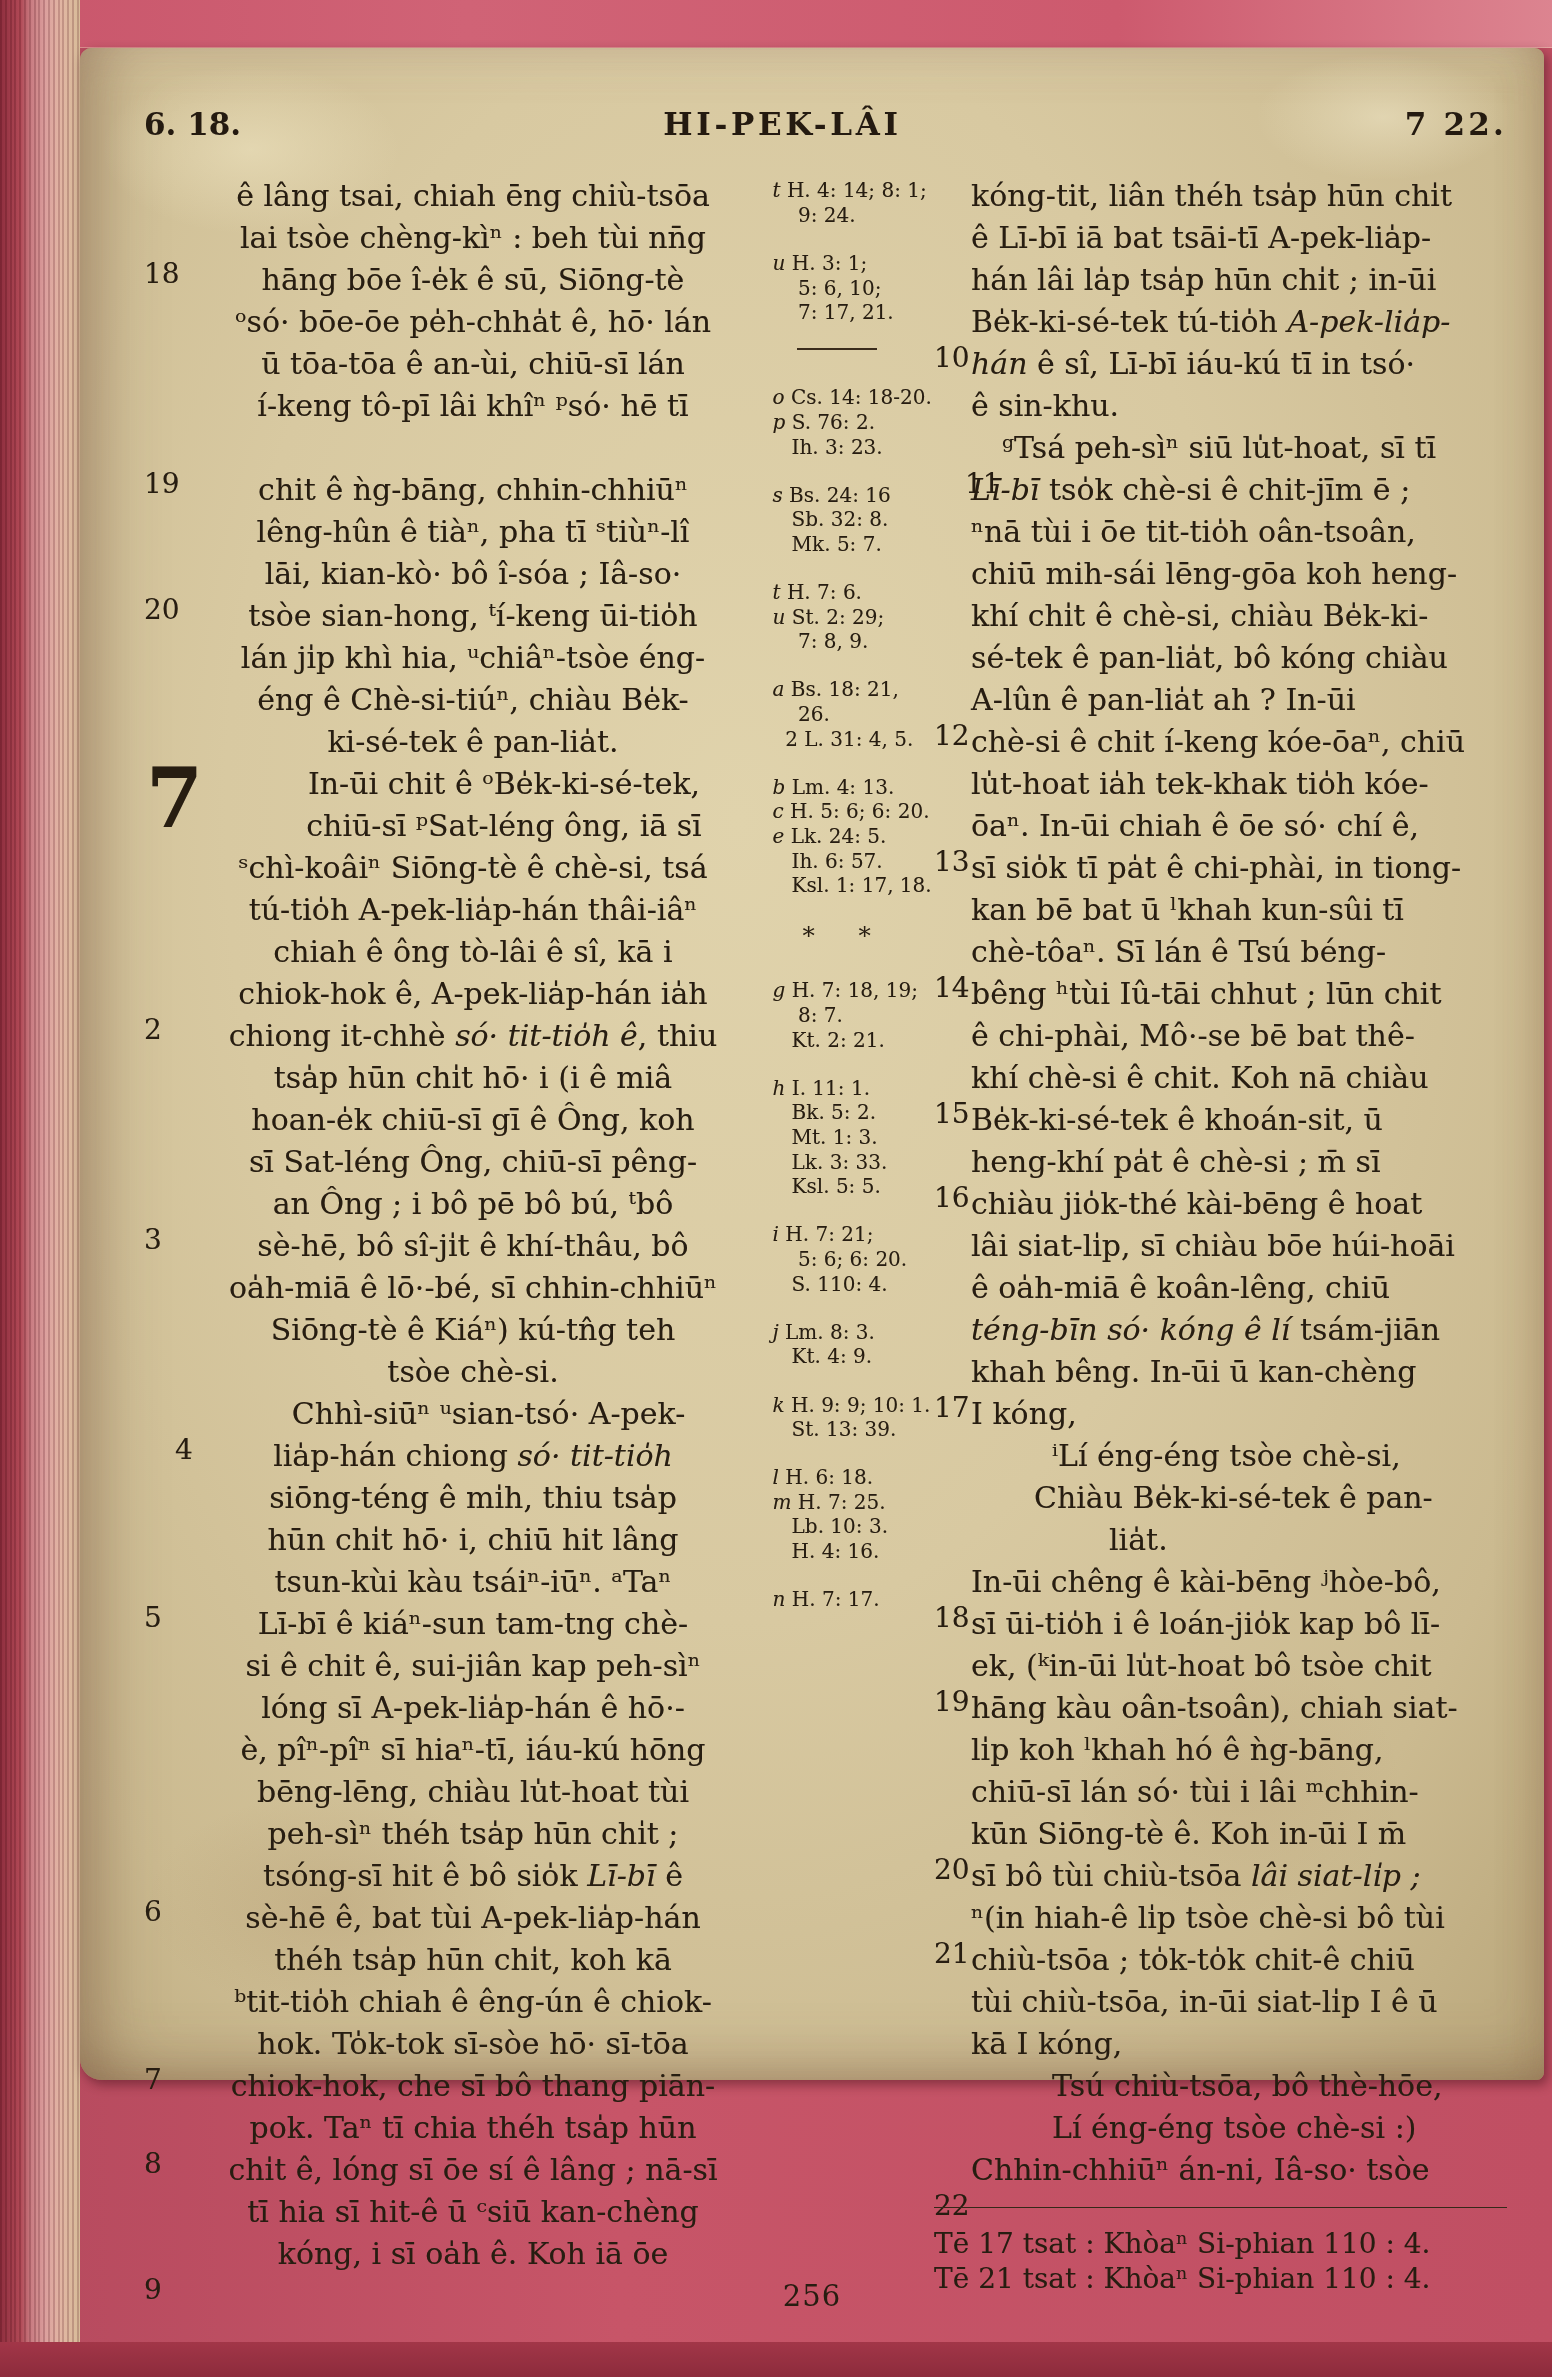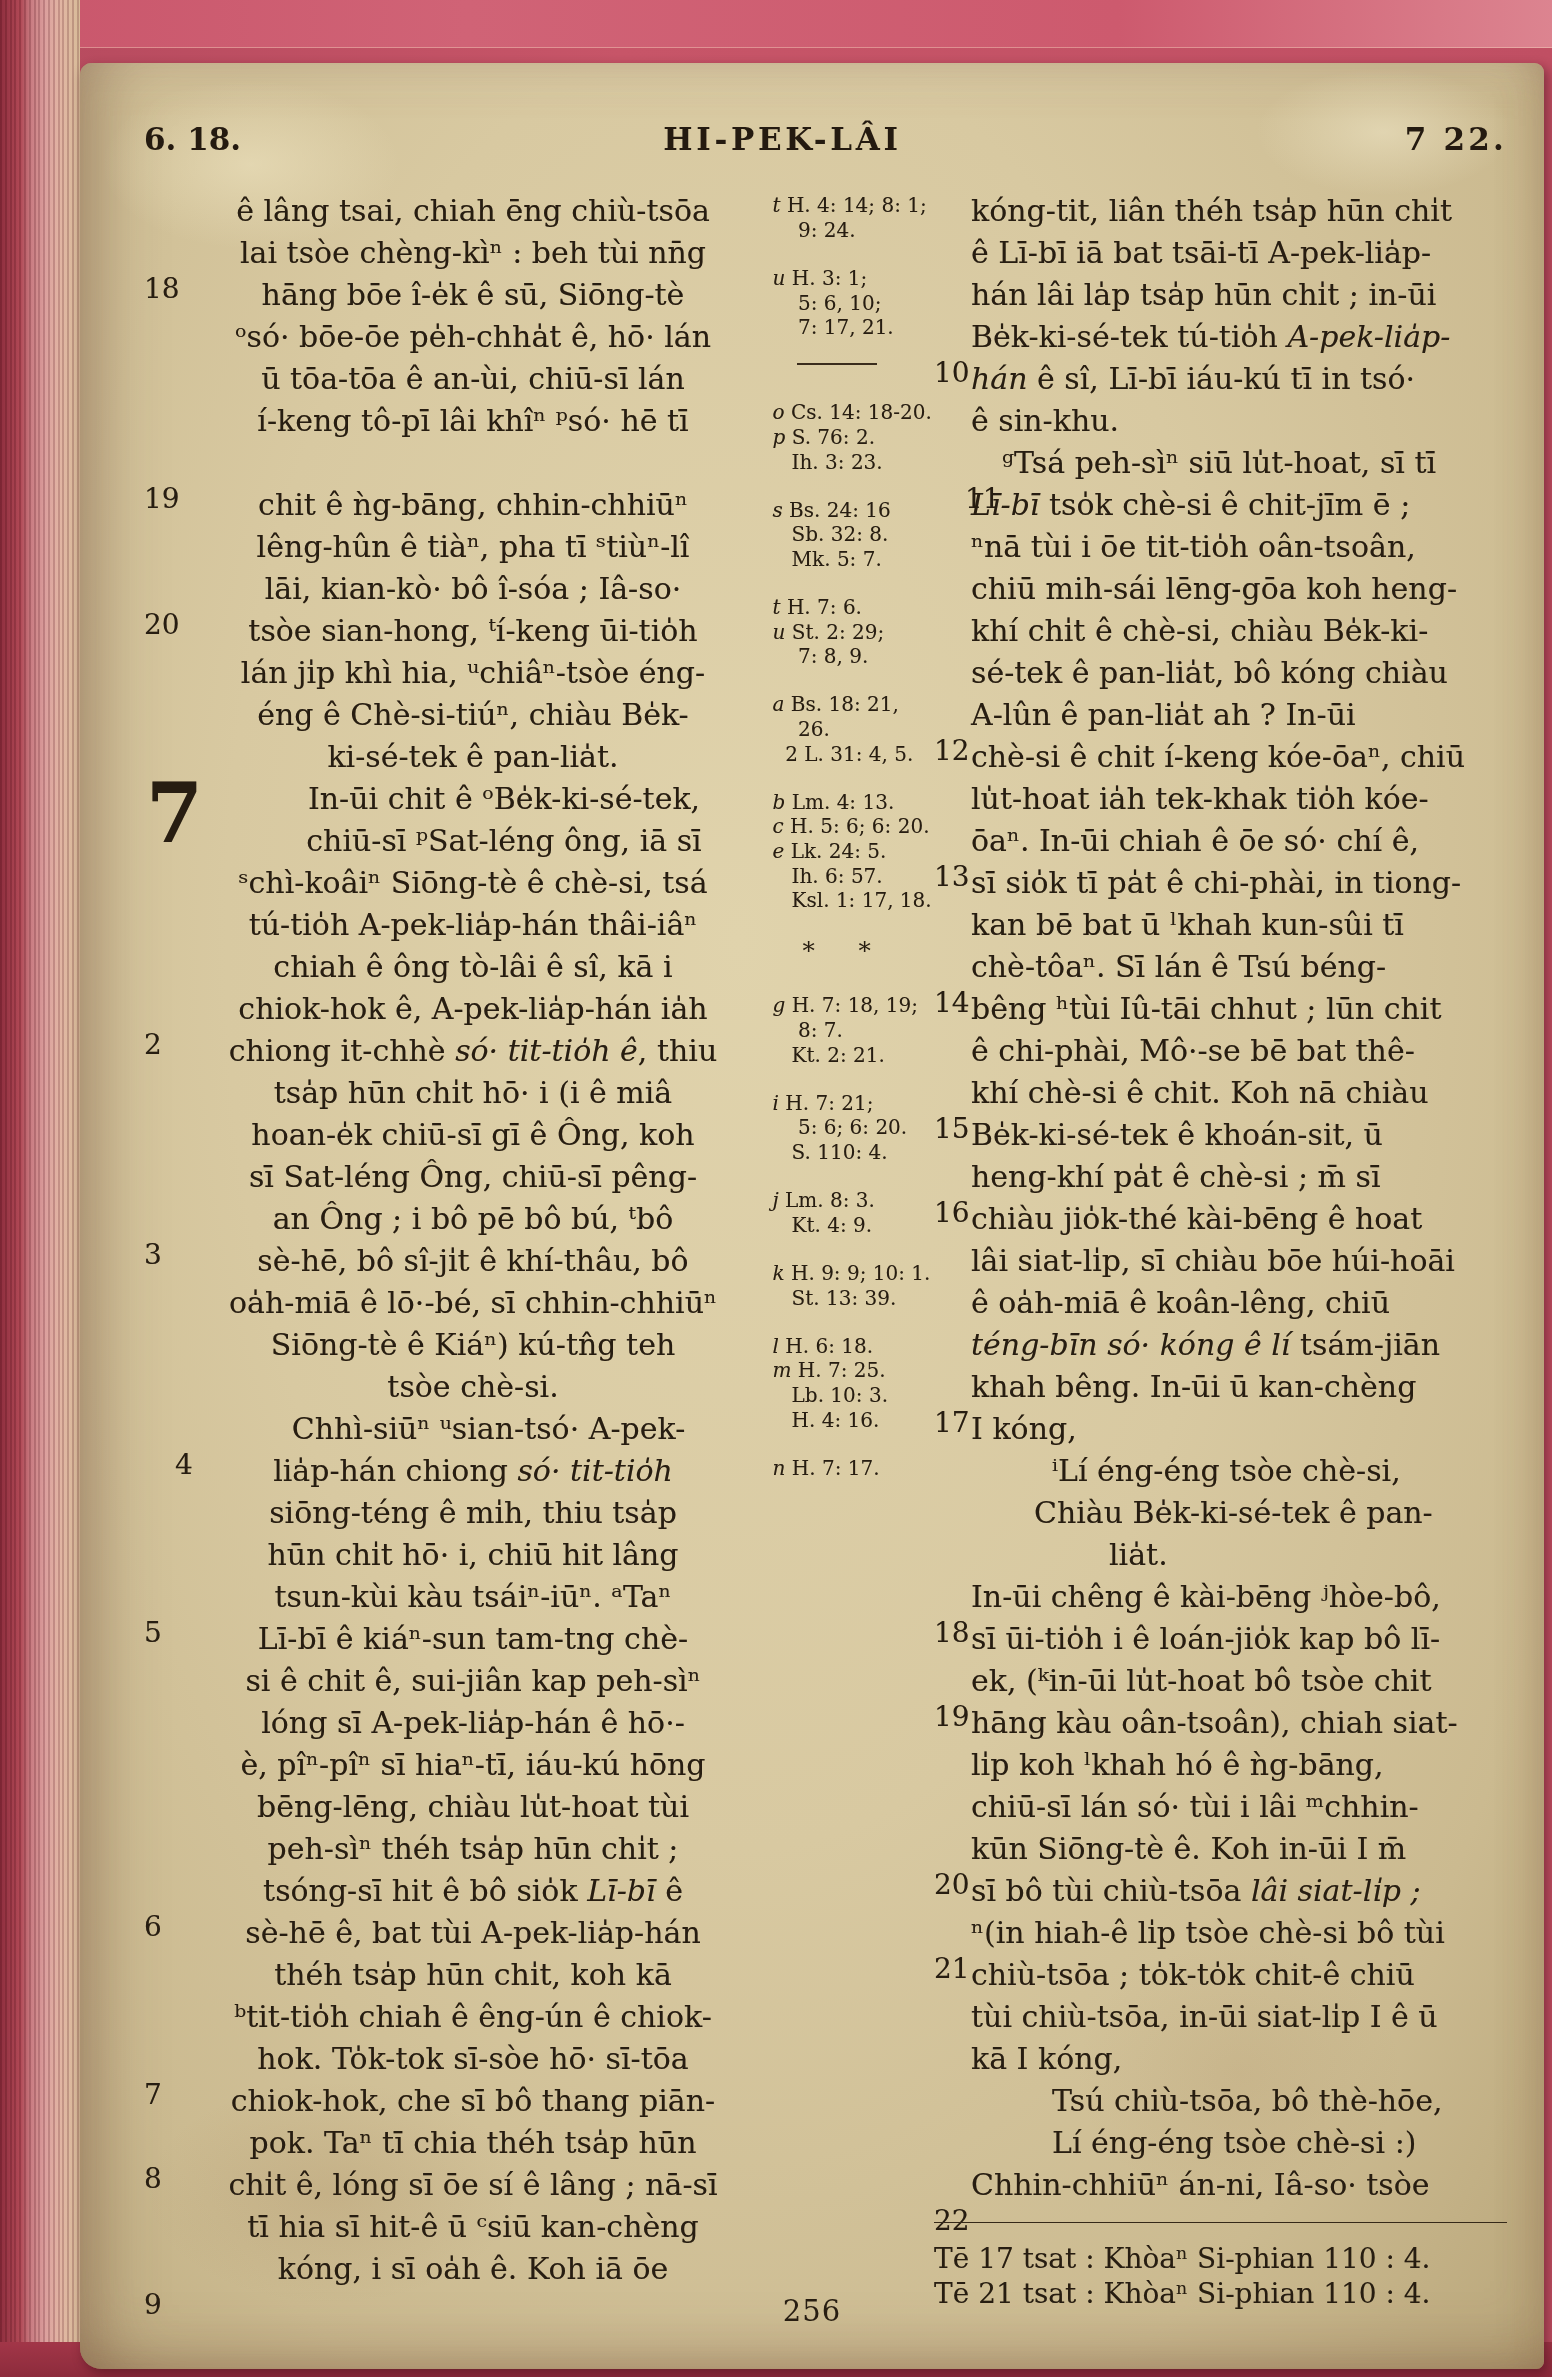--- a/index.html
+++ b/index.html
@@ -12,21 +12,21 @@
     background:linear-gradient(90deg,#c9566b,#d2637ا 0,#d06376 30%,#cd5a6e 72%,#dc8490);
     background:linear-gradient(90deg,#c9566b,#d06376 30%,#cd5a6e 72%,#dc8490);
     border-bottom:1.6px solid rgba(255,240,205,.35);}
   .bottom-cover{position:absolute;bottom:0;left:0;right:0;height:35px;
     background:linear-gradient(#a23648,#8c2b3c);}
   .spine{position:absolute;top:0;bottom:0;left:0;width:80px;
     background:linear-gradient(90deg,#8e2f40 0,#b04a58 20.3px,#c97f86 31px,#dba3a2 45px,#e2b9a8 60px,#d8c29e 80px);}
   .spine:after{content:"";position:absolute;inset:0;
     background:repeating-linear-gradient(90deg,rgba(120,40,50,.25) 0 2.1px,rgba(255,220,210,.18) 2.1px 4.8px);
     mix-blend-mode:multiply;}
-  .page{position:absolute;left:80px;top:63px;width:1464px;height:2306px;
+  .page{position:absolute;left:80px;top:48px;width:1464px;height:2032px;
     border-radius:11.8px 9.6px 7.5px 21.4px;
     background:radial-gradient(ellipse at 45% 38%,#e0d3ac 0%,#d8c9a1 45%,#cbba90 78%,#b9a67a 100%);
     box-shadow:inset 37px 0 75px -27px rgba(95,55,40,.40),
                inset -19px 0 48px -24px rgba(120,80,50,.35),
                inset 0 -27px 70px -24px rgba(110,70,50,.33),
                inset 0 21.4px 48px -27px rgba(255,245,215,.5),
                3.2px 4.3px 10.7px rgba(60,10,20,.45);}
   .stain{position:absolute;border-radius:50%;pointer-events:none;}
   .stain1{left:21.4px;top:16px;width:300px;height:171px;background:radial-gradient(rgba(240,230,195,.55),rgba(240,230,195,0) 70%);}
   .stain2{right:32px;top:5.4px;width:257px;height:128px;background:radial-gradient(rgba(243,235,205,.5),rgba(243,235,205,0) 70%);}
@@ -177,20 +177,27 @@
           <div class="ref-line">   Ih. 6: 57.</div>
           <div class="ref-line">   Ksl. 1: 17, 18.</div>
         </div>
         <div class="ref-stars">*  *</div>
         <div class="ref-block">
           <div class="ref-line"><i>g</i> H. 7: 18, 19;</div>
           <div class="ref-line">    8: 7.</div>
           <div class="ref-line">   Kt. 2: 21.</div>
         </div>
         <div class="ref-block">
+          <div class="ref-line"><i>h</i> I. 11: 1.</div>
+          <div class="ref-line">   Bk. 5: 2.</div>
+          <div class="ref-line">   Mt. 1: 3.</div>
+          <div class="ref-line">   Lk. 3: 33.</div>
+          <div class="ref-line">   Ksl. 5: 5.</div>
+        </div>
+        <div class="ref-block">
           <div class="ref-line"><i>i</i> H. 7: 21;</div>
           <div class="ref-line">    5: 6; 6: 20.</div>
           <div class="ref-line">   S. 110: 4.</div>
         </div>
         <div class="ref-block">
           <div class="ref-line"><i>j</i> Lm. 8: 3.</div>
           <div class="ref-line">   Kt. 4: 9.</div>
         </div>
         <div class="ref-block">
           <div class="ref-line"><i>k</i> H. 9: 9; 10: 1.</div>

